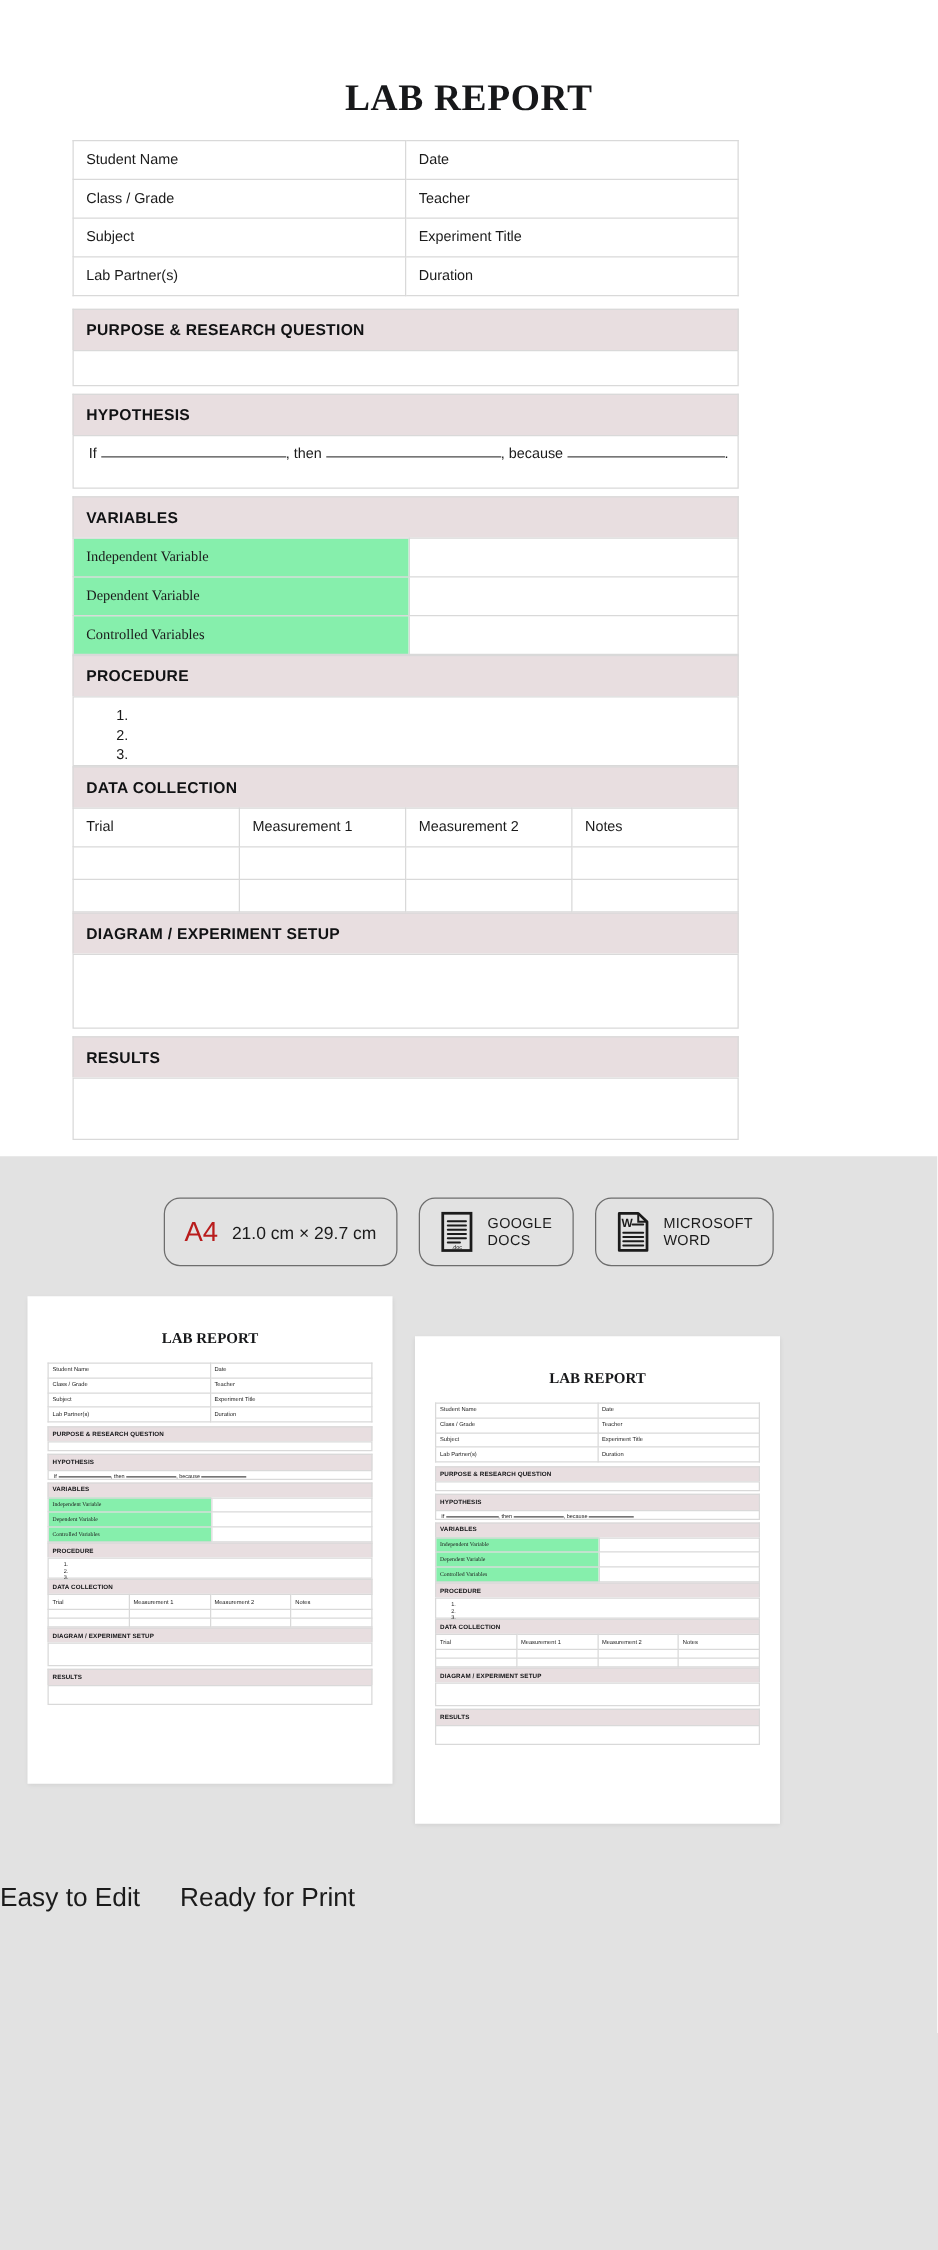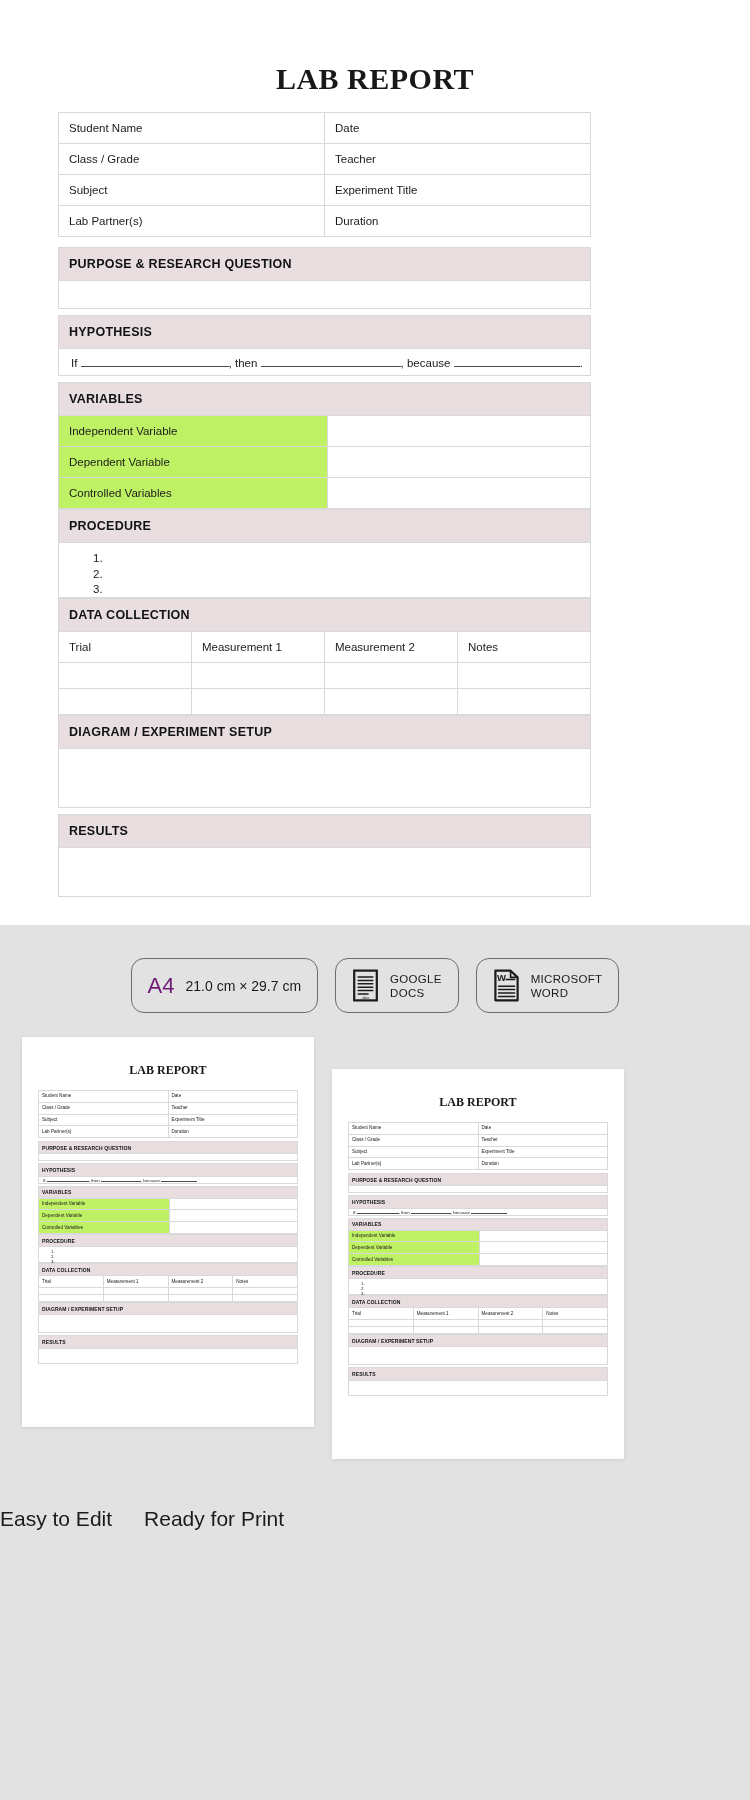--- a/index.html
+++ b/index.html
@@ -68,40 +68,40 @@
     letter-spacing: 0.25px;
     padding: 9px 10px;
     color: #111214;
   }
 
   .body-box {
     border: 1px solid #d9d9d9;
     background: #ffffff;
   }
   .body-box.h-sm { height: 29px; }
-  .body-box.h-hyp { height: 28px; padding: 6px 12px; }
+  .body-box.h-hyp { height: 43px; padding: 6px 12px; }
   .body-box.h-proc { height: 56px; padding: 8px 12px 8px 34px; }
   .body-box.h-diag { height: 60px; }
   .body-box.h-res { height: 50px; }
 
   .hyp-line {
     font-size: 11.5px;
     white-space: nowrap;
     color: #1b1b1b;
     line-height: 16px;
   }
   .blank { display: inline-block; border-bottom: 1px solid #4a4a4a; height: 11px; }
   .blank.w1 { width: 148px; }
   .blank.w2 { width: 140px; }
   .blank.w3 { width: 126px; }
 
   .proc-list { font-size: 11.5px; line-height: 15.5px; color: #1b1b1b; }
 
   .var-table td { height: 26px; }
-  .var-table td.lbl { background: #bef264; width: 50.5%; }
+  .var-table td.lbl { background: #86efac; width: 50.5%; font-family: Liberation Serif, serif; }
 
   .data-table th {
     background: #f5f4f4;
     text-align: center;
     font-weight: normal;
     font-size: 11.5px;
     padding: 8px 6px;
   }
   .data-table td { height: 26px; }
 
@@ -127,21 +127,21 @@
   .badge {
     border: 1.4px solid #6d6d6d;
     border-radius: 13px;
     height: 55px;
     display: flex;
     align-items: center;
     padding: 0 16px;
     gap: 11px;
     background: transparent;
   }
-  .badge .big { font-size: 22px; font-weight: normal; color: #701a75; line-height: 1; }
+  .badge .big { font-size: 22px; font-weight: normal; color: #b91c1c; line-height: 1; }
   .badge .sub { font-size: 9.5px; color: #1b1b1b; letter-spacing: 0.3px; margin-top: 2px; }
   .badge .dims { font-size: 14px; color: #1b1b1b; white-space: nowrap; }
   .badge .stack { display: flex; flex-direction: column; align-items: flex-start; }
   .badge .fmt {
     font-size: 11.5px;
     color: #1b1b1b;
     line-height: 14px;
     letter-spacing: 0.3px;
   }
   .doc-icon { width: 27px; height: 33px; flex: none; }

